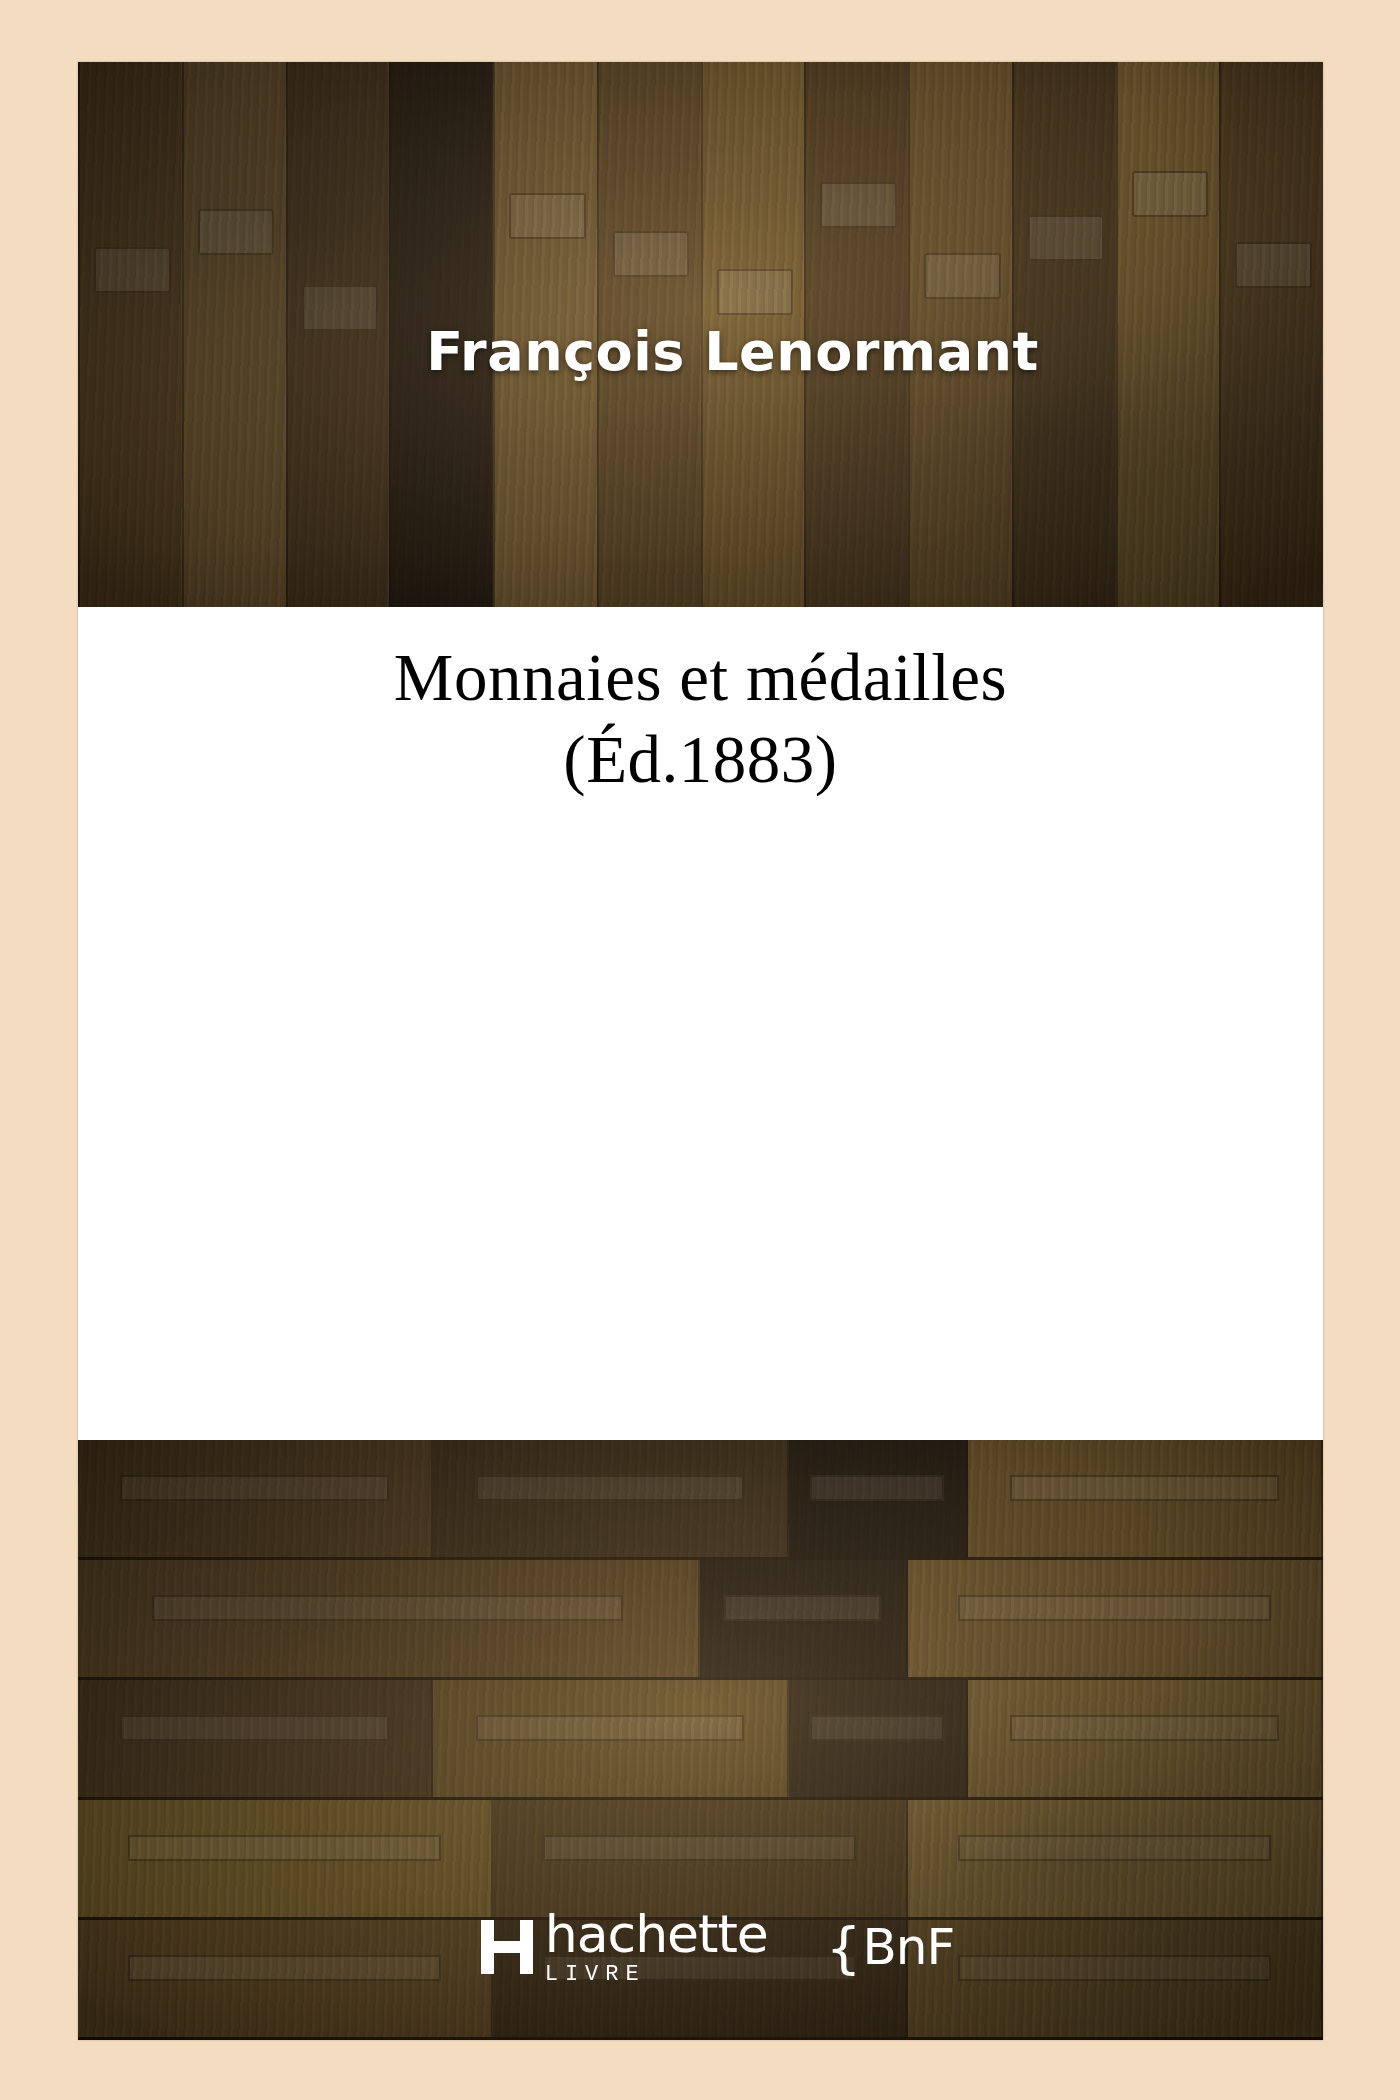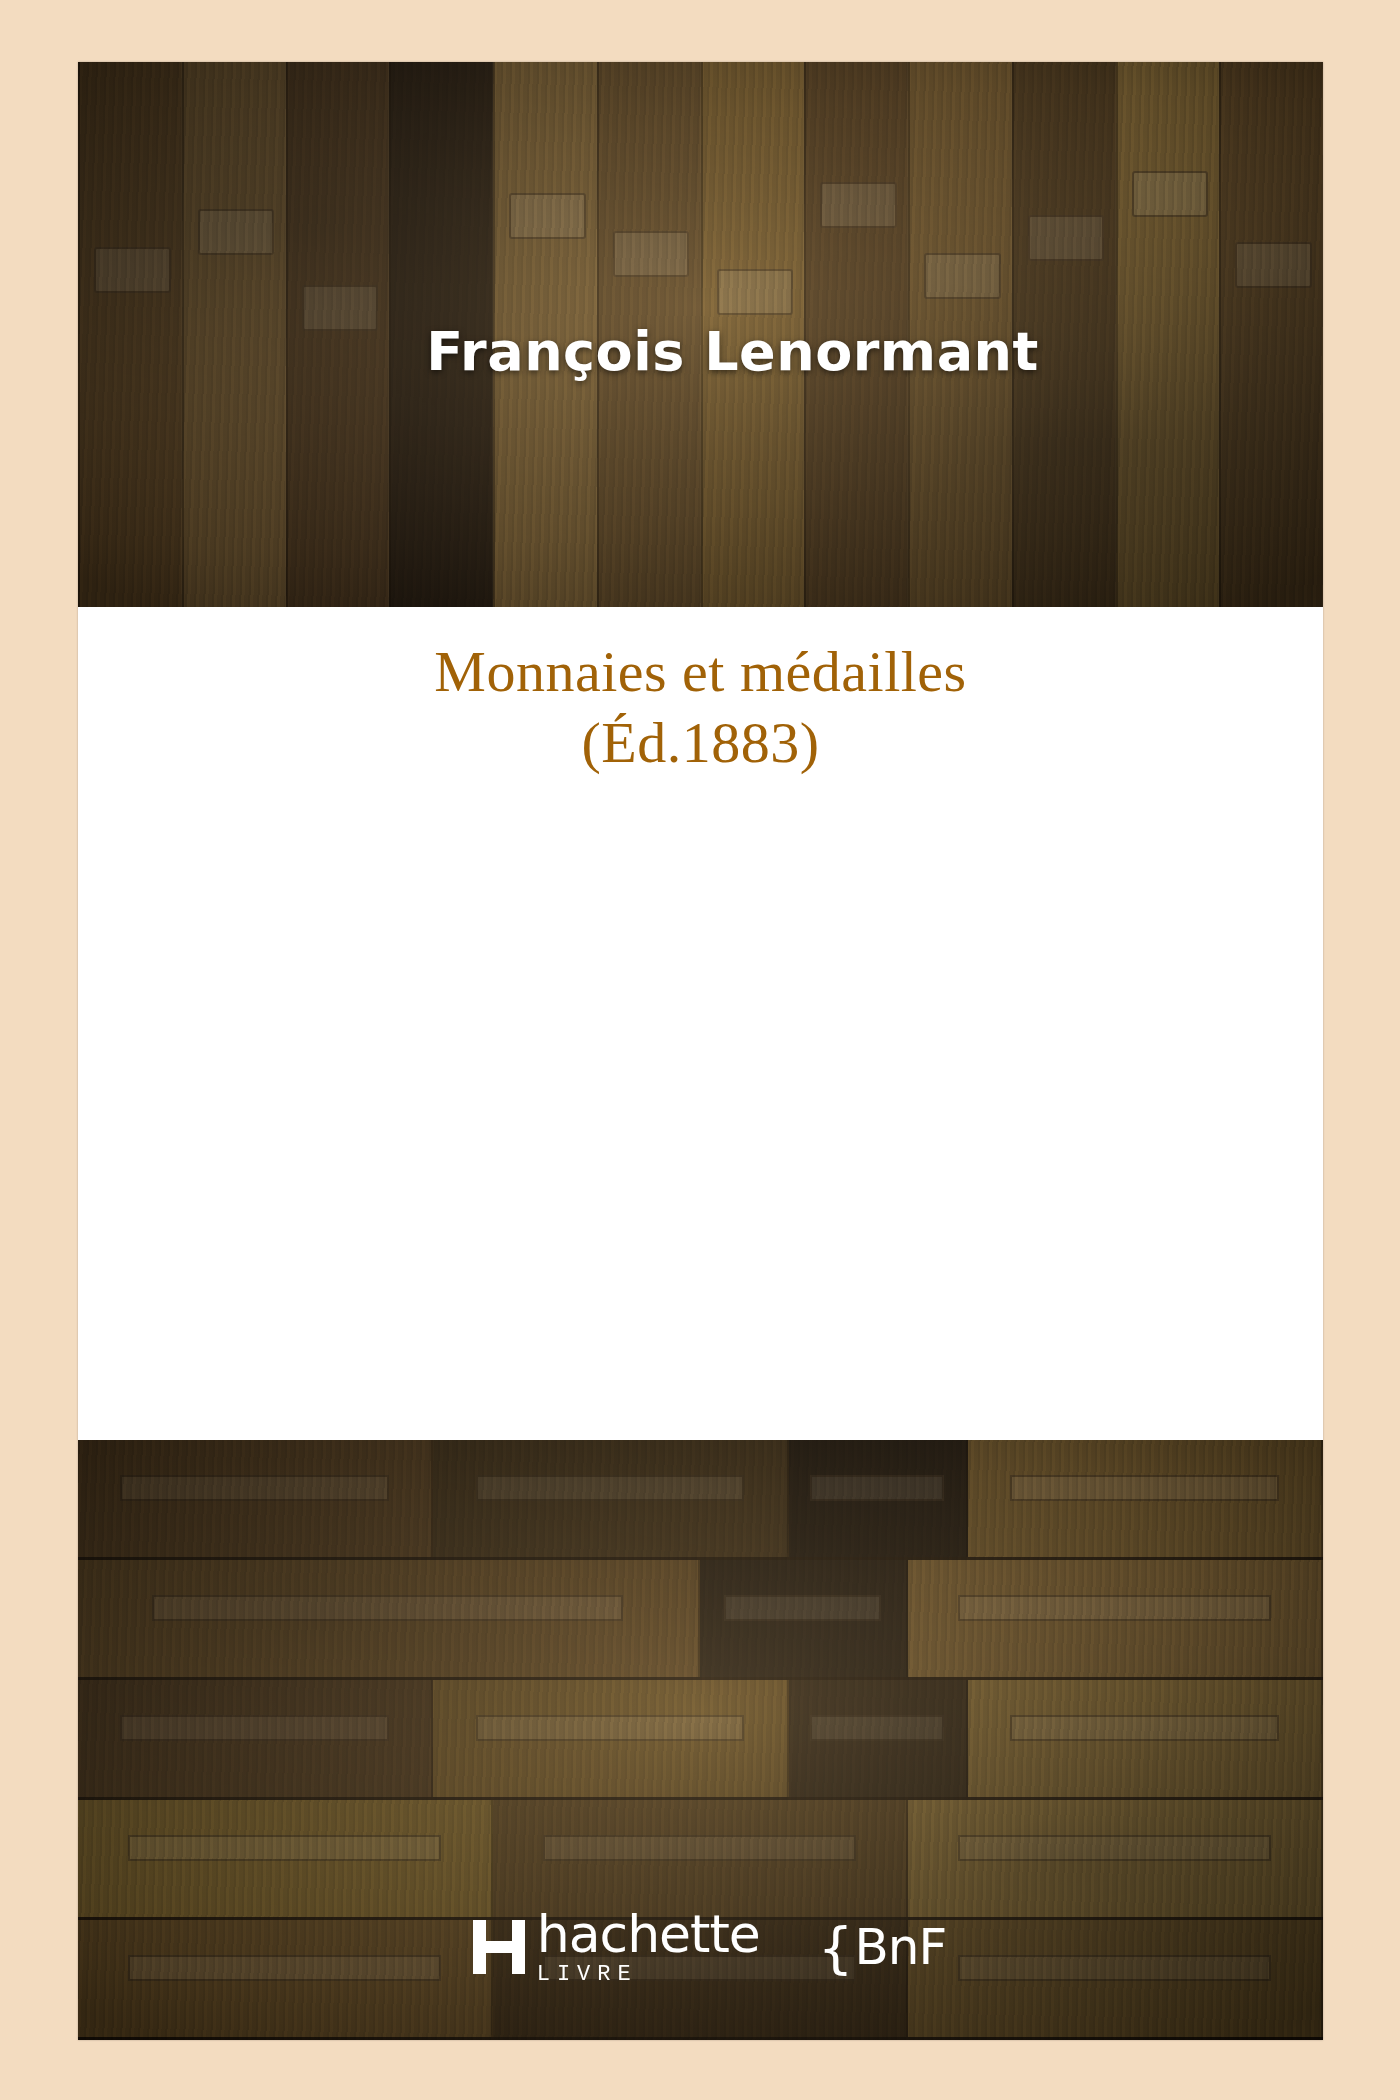--- a/index.html
+++ b/index.html
@@ -135,33 +135,33 @@
     height: 833px;
     background: #ffffff;
   }
   .title {
     position: absolute;
     left: 60px;
     top: 30px;
     width: 1125px;
     text-align: center;
     font-family: "Liberation Serif", serif;
-    font-size: 58px;
+    font-size: 67px;
     line-height: 1.22;
-    color: #a16207;
+    color: #000000;
     letter-spacing: 0.5px;
   }
   .title .edition {
     display: block;
   }
 
   
   .logos {
     position: absolute;
-    left: 9px;
+    left: 17px;
     bottom: 54px;
     width: 100%;
     display: flex;
     justify-content: center;
     align-items: center;
     gap: 58px;
     z-index: 6;
   }
   .hachette {
     display: flex;

